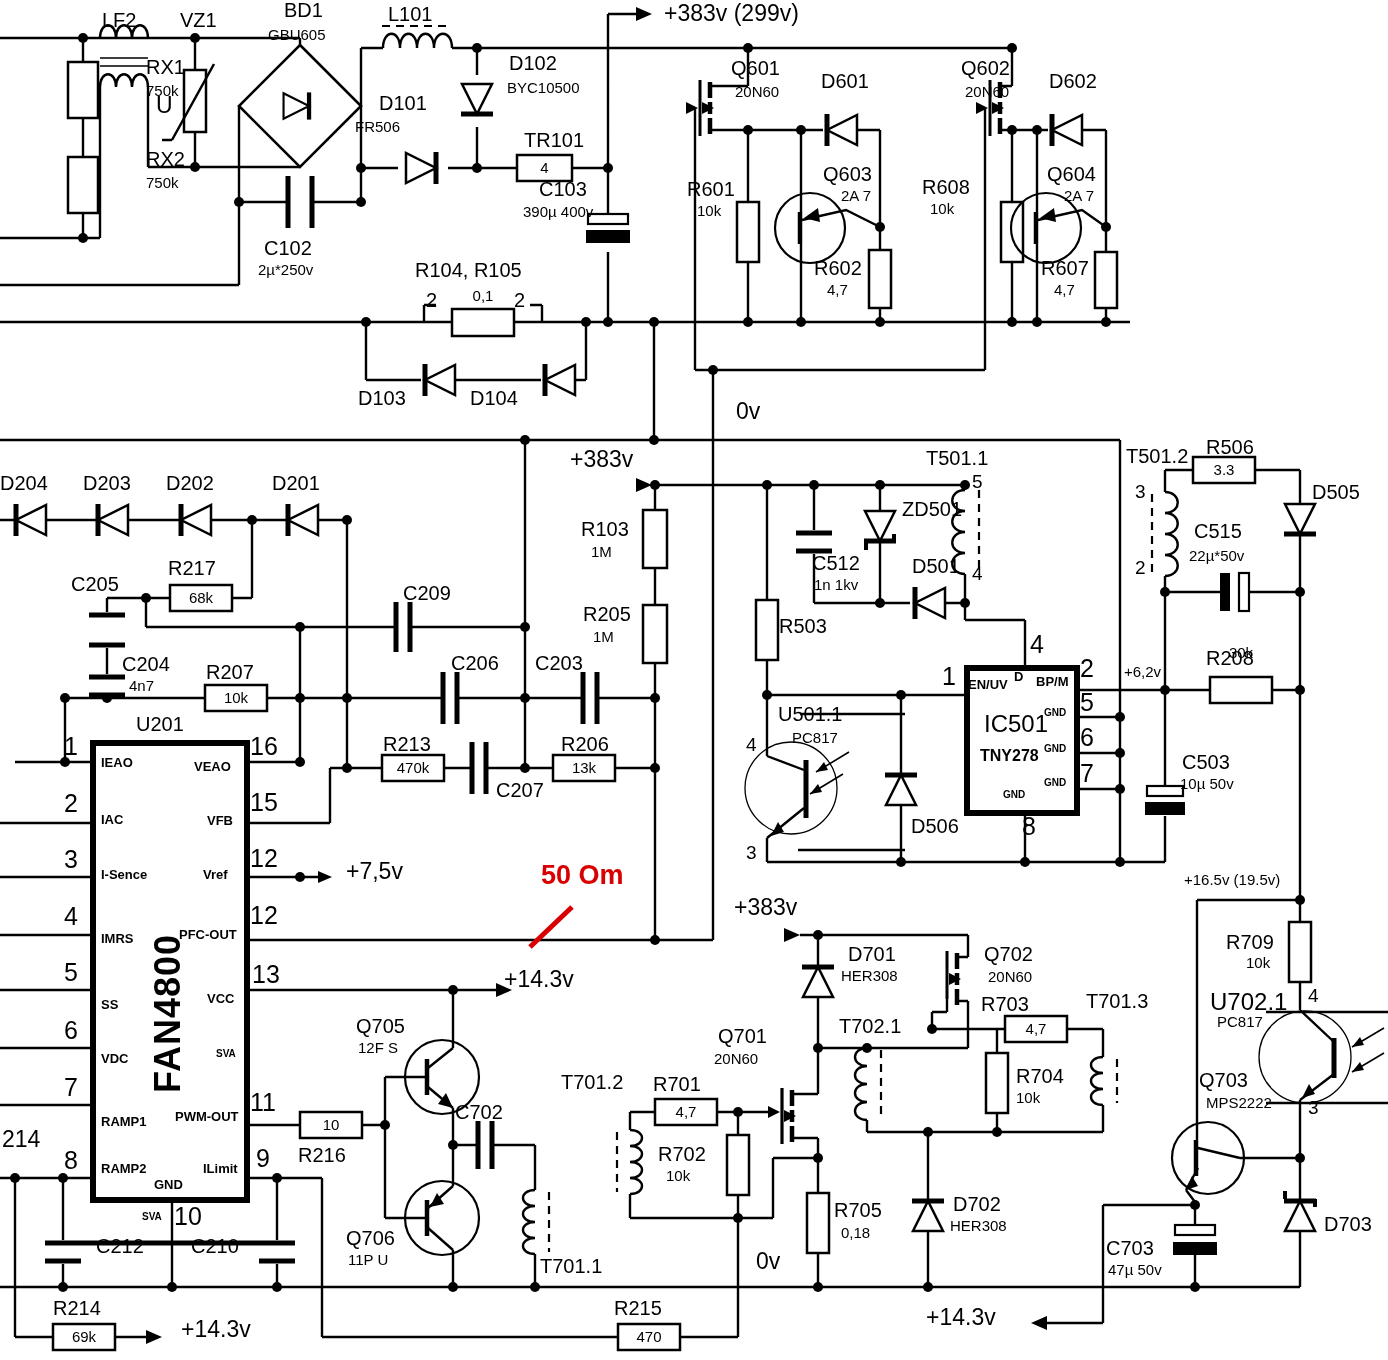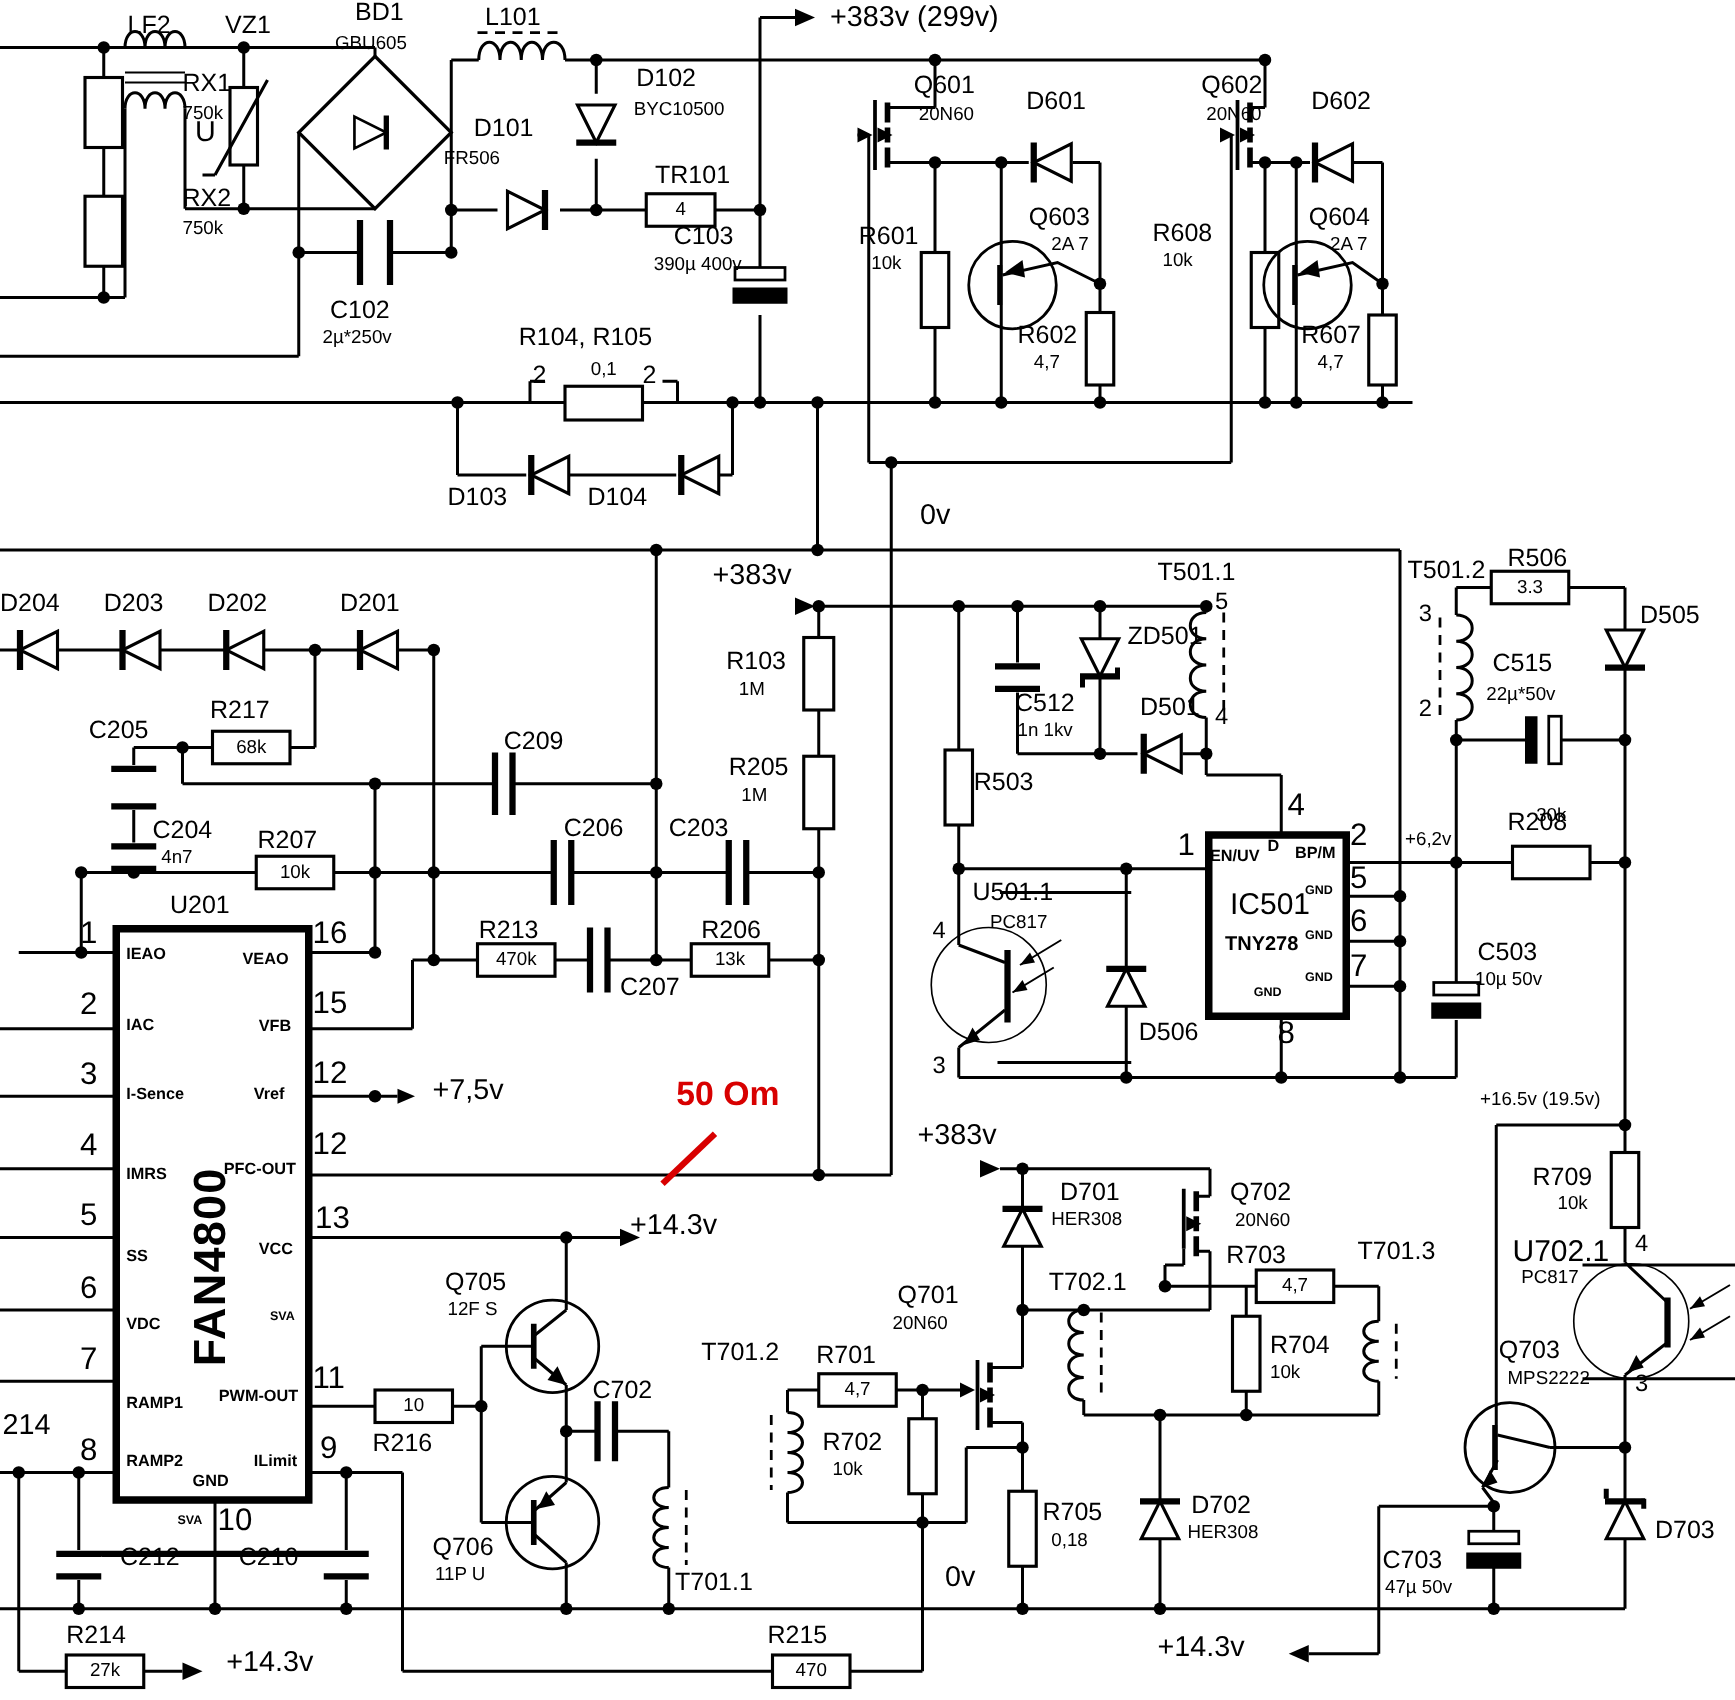--- a/index.html
+++ b/index.html
@@ -546,21 +546,21 @@
 <div class="lbl ins" style="left:1044px;top:778px">GND</div>
 <div class="lbl ins" style="left:1003px;top:790px">GND</div>
 
 <div class="lbl pw" style="left:504px;top:968px">+14.3v</div>
 <div class="lbl" style="left:356px;top:1016px">Q705</div>
 <div class="lbl v" style="left:358px;top:1040px">12F S</div>
 <div class="lbl" style="left:298px;top:1145px">R216</div>
 <div class="bx" style="left:300px;top:1117px;width:62px">10</div>
 <div class="lbl" style="left:346px;top:1228px">Q706</div>
 <div class="lbl v" style="left:348px;top:1252px">11P U</div>
-<div class="lbl" style="left:474px;top:1102px">C702</div>
+<div class="lbl" style="left:455px;top:1102px">C702</div>
 <div class="lbl" style="left:540px;top:1256px">T701.1</div>
 <div class="lbl" style="left:561px;top:1072px">T701.2</div>
 <div class="lbl" style="left:653px;top:1074px">R701</div>
 <div class="bx" style="left:655px;top:1104px;width:62px">4,7</div>
 <div class="lbl" style="left:658px;top:1144px">R702</div>
 <div class="lbl v" style="left:666px;top:1168px">10k</div>
 <div class="lbl" style="left:718px;top:1026px">Q701</div>
 <div class="lbl v" style="left:714px;top:1051px">20N60</div>
 <div class="lbl pw" style="left:734px;top:896px">+383v</div>
 <div class="lbl" style="left:848px;top:944px">D701</div>
@@ -574,21 +574,21 @@
 <div class="lbl" style="left:1016px;top:1066px">R704</div>
 <div class="lbl v" style="left:1016px;top:1090px">10k</div>
 <div class="lbl" style="left:834px;top:1200px">R705</div>
 <div class="lbl v" style="left:841px;top:1225px">0,18</div>
 <div class="lbl" style="left:953px;top:1194px">D702</div>
 <div class="lbl v" style="left:950px;top:1218px">HER308</div>
 <div class="lbl pw" style="left:756px;top:1250px">0v</div>
 <div class="lbl" style="left:614px;top:1298px">R215</div>
 <div class="bx" style="left:618px;top:1329px;width:62px">470</div>
 <div class="lbl" style="left:53px;top:1298px">R214</div>
-<div class="bx" style="left:53px;top:1329px;width:62px">27k</div>
+<div class="bx" style="left:53px;top:1329px;width:62px">69k</div>
 <div class="lbl pw" style="left:181px;top:1318px">+14.3v</div>
 <div class="lbl pw" style="left:926px;top:1306px">+14.3v</div>
 <div class="lbl" style="left:96px;top:1236px">C212</div>
 <div class="lbl" style="left:191px;top:1236px">C210</div>
 <div class="lbl pw" style="left:2px;top:1128px">214</div>
 
 <div class="lbl v" style="left:1184px;top:872px">+16.5v (19.5v)</div>
 <div class="lbl" style="left:1226px;top:932px">R709</div>
 <div class="lbl v" style="left:1246px;top:955px">10k</div>
 <div class="lbl icn" style="left:1210px;top:990px">U702.1</div>

